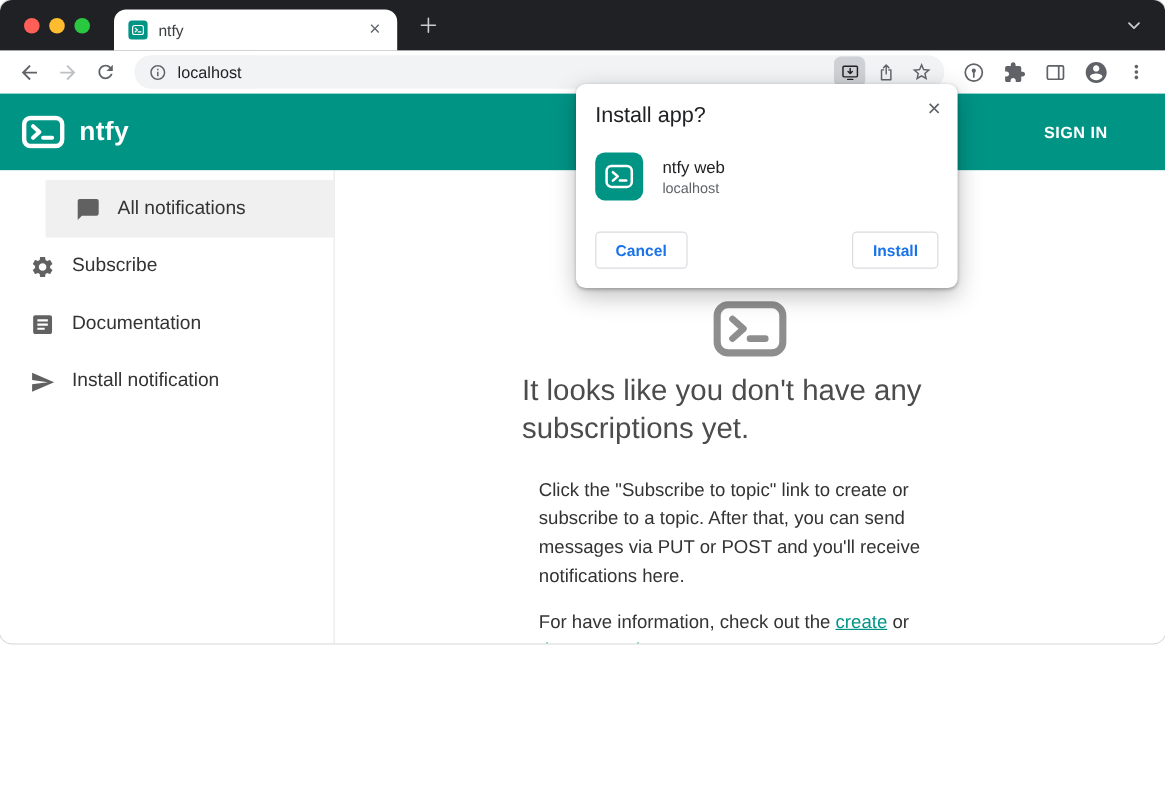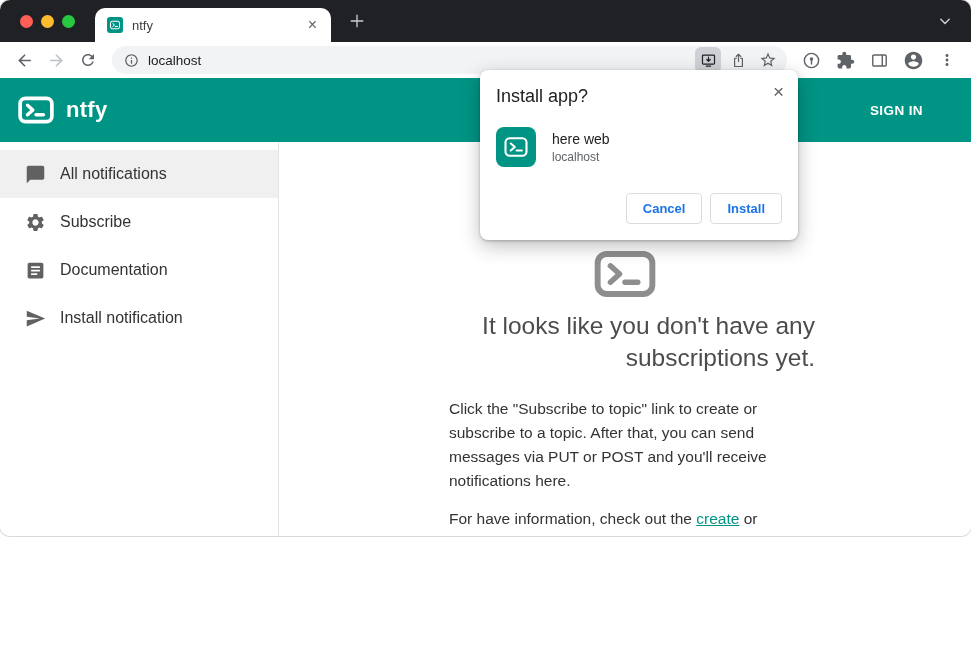--- a/index.html
+++ b/index.html
@@ -43,40 +43,40 @@
   .brand-logo{color:#fff;display:flex;align-items:center;}
   .brand-name{font-size:22px;font-weight:bold;margin-left:12px;letter-spacing:.3px;}
   .header-spacer{flex:1;}
   .signin{font-size:13.5px;font-weight:bold;letter-spacing:.4px;margin-right:30px;cursor:default;}
   .signup{font-size:13.5px;font-weight:bold;letter-spacing:.4px;border:1px solid rgba(255,255,255,.9);border-radius:4px;padding:8px 18px;cursor:default;}
 
   
   .page{display:flex;height:526px;}
   .sidebar{width:279px;background:#fff;border-right:1px solid #e4e4e4;padding-top:8px;flex:none;}
   .side-item{height:48px;display:flex;align-items:center;padding-left:24px;cursor:default;}
-  .side-item.selected{background:var(--selected);}
+  .side-item.selected{background:var(--selected);margin-left:38px;}
   .side-icon{width:22px;height:22px;color:#616161;display:flex;align-items:center;justify-content:center;flex:none;}
   .side-label{margin-left:14px;font-size:16px;color:#333;}
 
   .main{flex:1;background:#fff;display:flex;flex-direction:column;align-items:center;padding-top:108px;}
   .empty-logo{color:#8e8e8e;margin-bottom:12px;}
-  .empty-heading{font-size:24.5px;font-weight:400;color:#4c4c4c;text-align:right;line-height:1.32;max-width:380px;margin-bottom:22px;}
+  .empty-heading{font-size:24.5px;font-weight:400;color:#4c4c4c;text-align:left;line-height:1.32;max-width:380px;margin-bottom:22px;}
   .empty-par{width:352px;font-size:15.5px;color:#333;line-height:1.55;margin-bottom:14px;}
   .empty-par a{color:var(--link);text-decoration:underline;cursor:pointer;}
 
   
   .dialog{position:absolute;left:480px;top:70px;width:318px;background:#fff;border-radius:8px;box-shadow:0 1px 3px rgba(0,0,0,.25),0 6px 20px rgba(0,0,0,.25);padding:16px;z-index:50;}
   .dialog-title{font-size:18px;color:#202124;}
   .dialog-close{position:absolute;right:14px;top:12px;color:#5f6368;font-size:19px;line-height:1;cursor:default;}
   .dialog-app{display:flex;align-items:center;margin-top:20px;}
   .dialog-appicon{width:40px;height:40px;border-radius:8px;background:var(--teal);display:flex;align-items:center;justify-content:center;flex:none;}
   .dialog-appmeta{margin-left:16px;}
   .dialog-appname{font-size:14px;color:#202124;}
   .dialog-apporigin{font-size:12px;color:#5f6368;margin-top:3px;}
-  .dialog-actions{display:flex;justify-content:flex-end;gap:8px;margin-top:26px;}
+  .dialog-actions{display:flex;justify-content:space-between;gap:8px;margin-top:26px;}
   .dlg-btn{border:1px solid #dadce0;background:#fff;border-radius:4px;color:var(--blue);font-size:13px;font-weight:bold;font-family:"Liberation Sans",sans-serif;padding:7px 16px;cursor:default;}
 
   svg{display:block;}
 </style>
 </head>
 <body>
 
 <div class="window">
 
   <div class="tabstrip">
@@ -259,21 +259,21 @@
     <span class="dialog-close">×</span>
     <div class="dialog-app">
       <span class="dialog-appicon">
         <svg width="28" height="28" viewBox="0 0 24 24">
           <rect x="3" y="4.5" width="18" height="15" rx="3.5" fill="none" stroke="#fff" stroke-width="1.8"></rect>
           <path d="M7.5 9 l3.5 3 -3.5 3" fill="none" stroke="#fff" stroke-width="1.8" stroke-linecap="round" stroke-linejoin="round"></path>
           <line x1="12.5" y1="15" x2="17" y2="15" stroke="#fff" stroke-width="1.8" stroke-linecap="round"></line>
         </svg>
       </span>
       <div class="dialog-appmeta">
-        <div class="dialog-appname">here web</div>
+        <div class="dialog-appname">ntfy web</div>
         <div class="dialog-apporigin">localhost</div>
       </div>
     </div>
     <div class="dialog-actions">
       <button class="dlg-btn">Cancel</button>
       <button class="dlg-btn">Install</button>
     </div>
   </div>
 
 </div>

